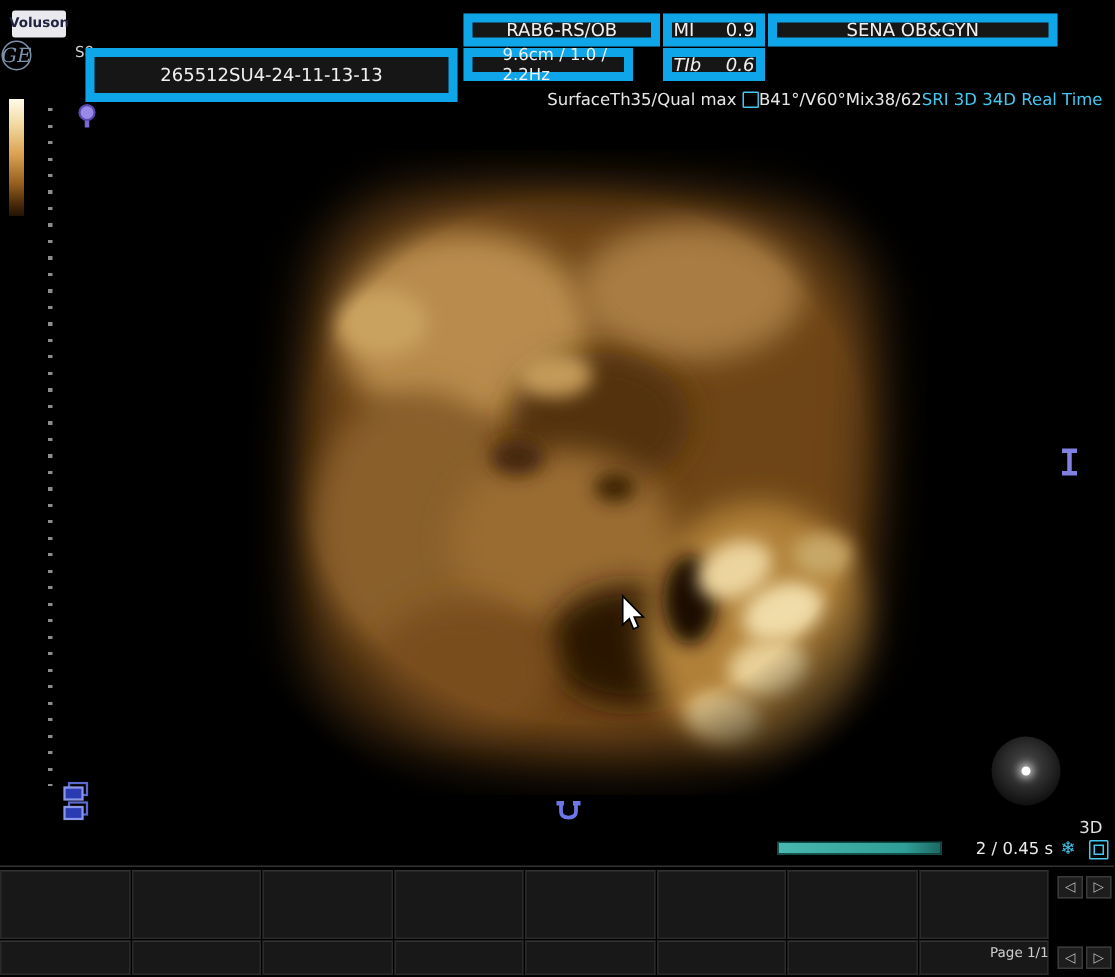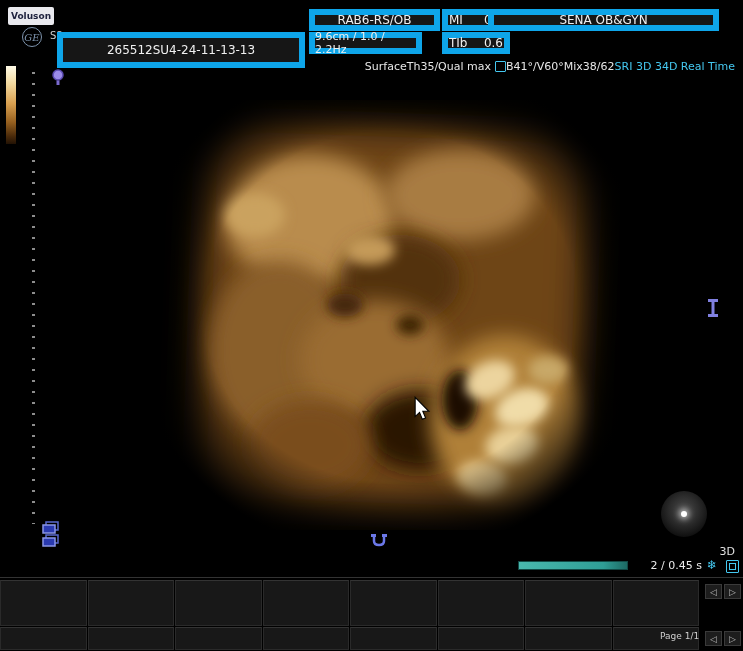--- a/index.html
+++ b/index.html
@@ -3,24 +3,24 @@
 <meta charset="utf-8">
 <style>
   html,body{margin:0;padding:0;background:#000;}
   .screen{
     position:relative;width:743px;height:651px;background:#000;overflow:hidden;
     font-family:"DejaVu Sans","Liberation Sans",sans-serif;color:#e8e8e8;
   }
   
   .hcell{position:absolute;background:#161616;border:6px solid #0ea5e9;
     display:flex;align-items:center;justify-content:center;font-size:12px;color:#f0f0f0;box-sizing:border-box;}
-  .logo-box{position:absolute;left:8px;top:7px;width:46px;height:18px;background:#e9e9ee;border-radius:2px;
+  .logo-box{position:absolute;left:8px;top:7px;width:36px;height:18px;background:#e9e9ee;border-radius:2px;
     display:flex;align-items:center;justify-content:center;font-size:9px;font-weight:bold;color:#20233f;}
-  .ge-circle{position:absolute;left:22px;top:27px;width:18px;height:18px;border:1.5px solid #7d93ad;border-radius:50%;
-    display:flex;align-items:center;justify-content:center;font-size:10px;font-style:italic;color:#7d93ad;font-family:"DejaVu Serif",serif;}
+  .ge-circle{position:absolute;left:1px;top:27px;width:18px;height:18px;border:1.5px solid #7d93ad;border-radius:50%;
+    display:flex;align-items:center;justify-content:center;font-size:13px;font-style:italic;color:#7d93ad;font-family:"DejaVu Serif",serif;}
   .model-txt{position:absolute;left:50px;top:30px;font-size:10px;color:#cfcfcf;}
   .cell-mi,.cell-ti{justify-content:space-between;padding:0 1px;}
   
   .cmap{position:absolute;left:6px;top:66px;width:10px;height:78px;
     background:linear-gradient(to bottom,#fffbe8 0%,#f2d9a0 22%,#d9a050 48%,#96601f 72%,#4a2a0a 90%,#221204 100%);}
   .ruler{position:absolute;left:32px;top:72px;width:3px;height:452px;
     background:repeating-linear-gradient(to bottom,#8d8d8d 0 2px,transparent 2px 11px);}
   
   .params{position:absolute;right:8px;top:60px;display:flex;flex-direction:row;align-items:flex-end;
     font-size:11px;line-height:13px;color:#e6e6e6;text-shadow:0 0 2px #000;}
@@ -66,34 +66,34 @@
   <div class="ge-circle">GE</div>
   <div class="model-txt">S8</div>
 
   <div class="hcell" style="left:57px;top:32px;width:248px;height:36px;">
     <span>265512SU4-24-11-13-13</span>
   </div>
 
   <div class="hcell" style="left:309px;top:9px;width:131px;height:22px;">
     <span>RAB6-RS/OB</span>
   </div>
-  <div class="hcell" style="left:309px;top:32px;width:113px;height:22px;font-size:11px;">
+  <div class="hcell" style="left:309px;top:32px;width:113px;height:22px;font-size:11px;padding-left:20px;">
     <span>9.6cm / 1.0 / 2.2Hz</span>
   </div>
 
   <div class="hcell cell-mi" style="left:442px;top:9px;width:68px;height:22px;">
     <span>MI</span>
     <span>0.9</span>
   </div>
-  <div class="hcell cell-ti" style="left:442px;top:32px;width:68px;height:22px;">
+  <div class="hcell cell-ti" style="left:442px;top:32px;width:68px;height:22px;font-style:italic;">
     <span>TIb</span>
     <span>0.6</span>
   </div>
 
-  <div class="hcell" style="left:488px;top:9px;width:231px;height:22px;">
+  <div class="hcell" style="left:512px;top:9px;width:193px;height:22px;">
     <span>SENA OB&amp;GYN</span>
   </div>
 
   <div class="cmap"></div>
   <div class="ruler"></div>
 
   <div class="probe-ic">
     <svg width="14" height="17" viewBox="0 0 14 17">
       <circle cx="7" cy="6" r="5" fill="#9a8ae8" stroke="#5a4ab0" stroke-width="1.5"></circle>
       <rect x="5.5" y="11.5" width="3" height="4.5" fill="#7a6ad0"></rect>

